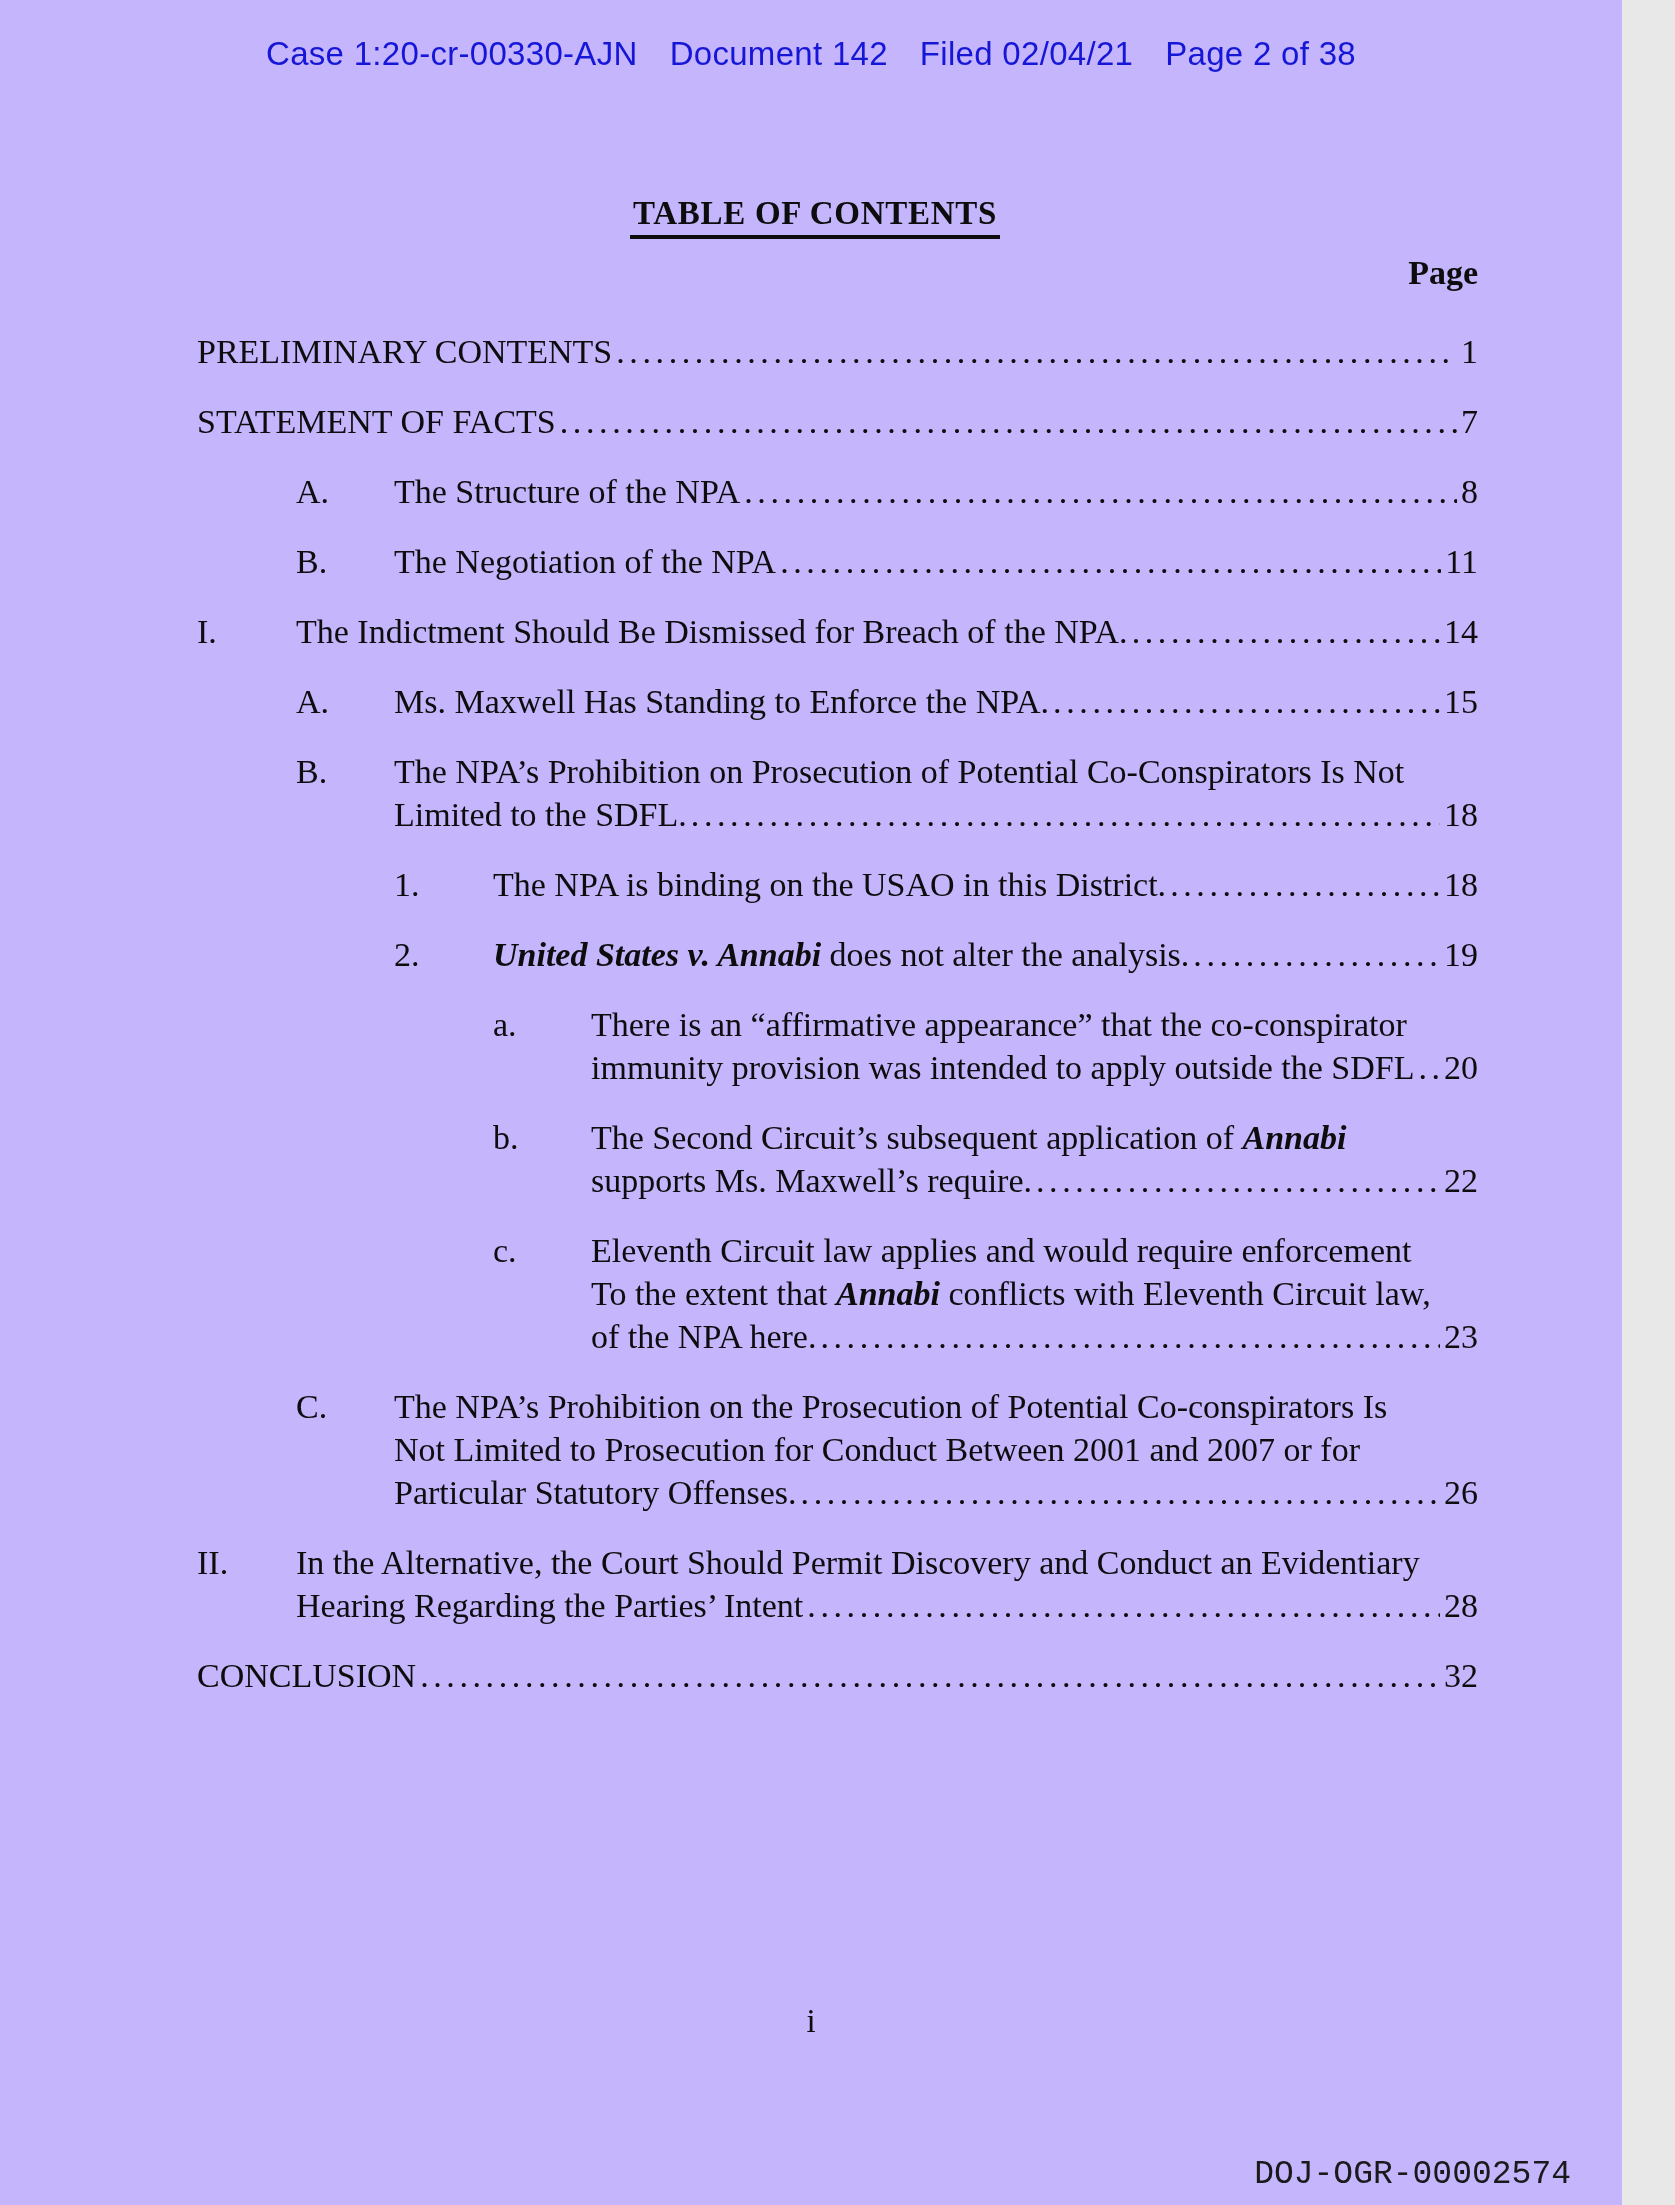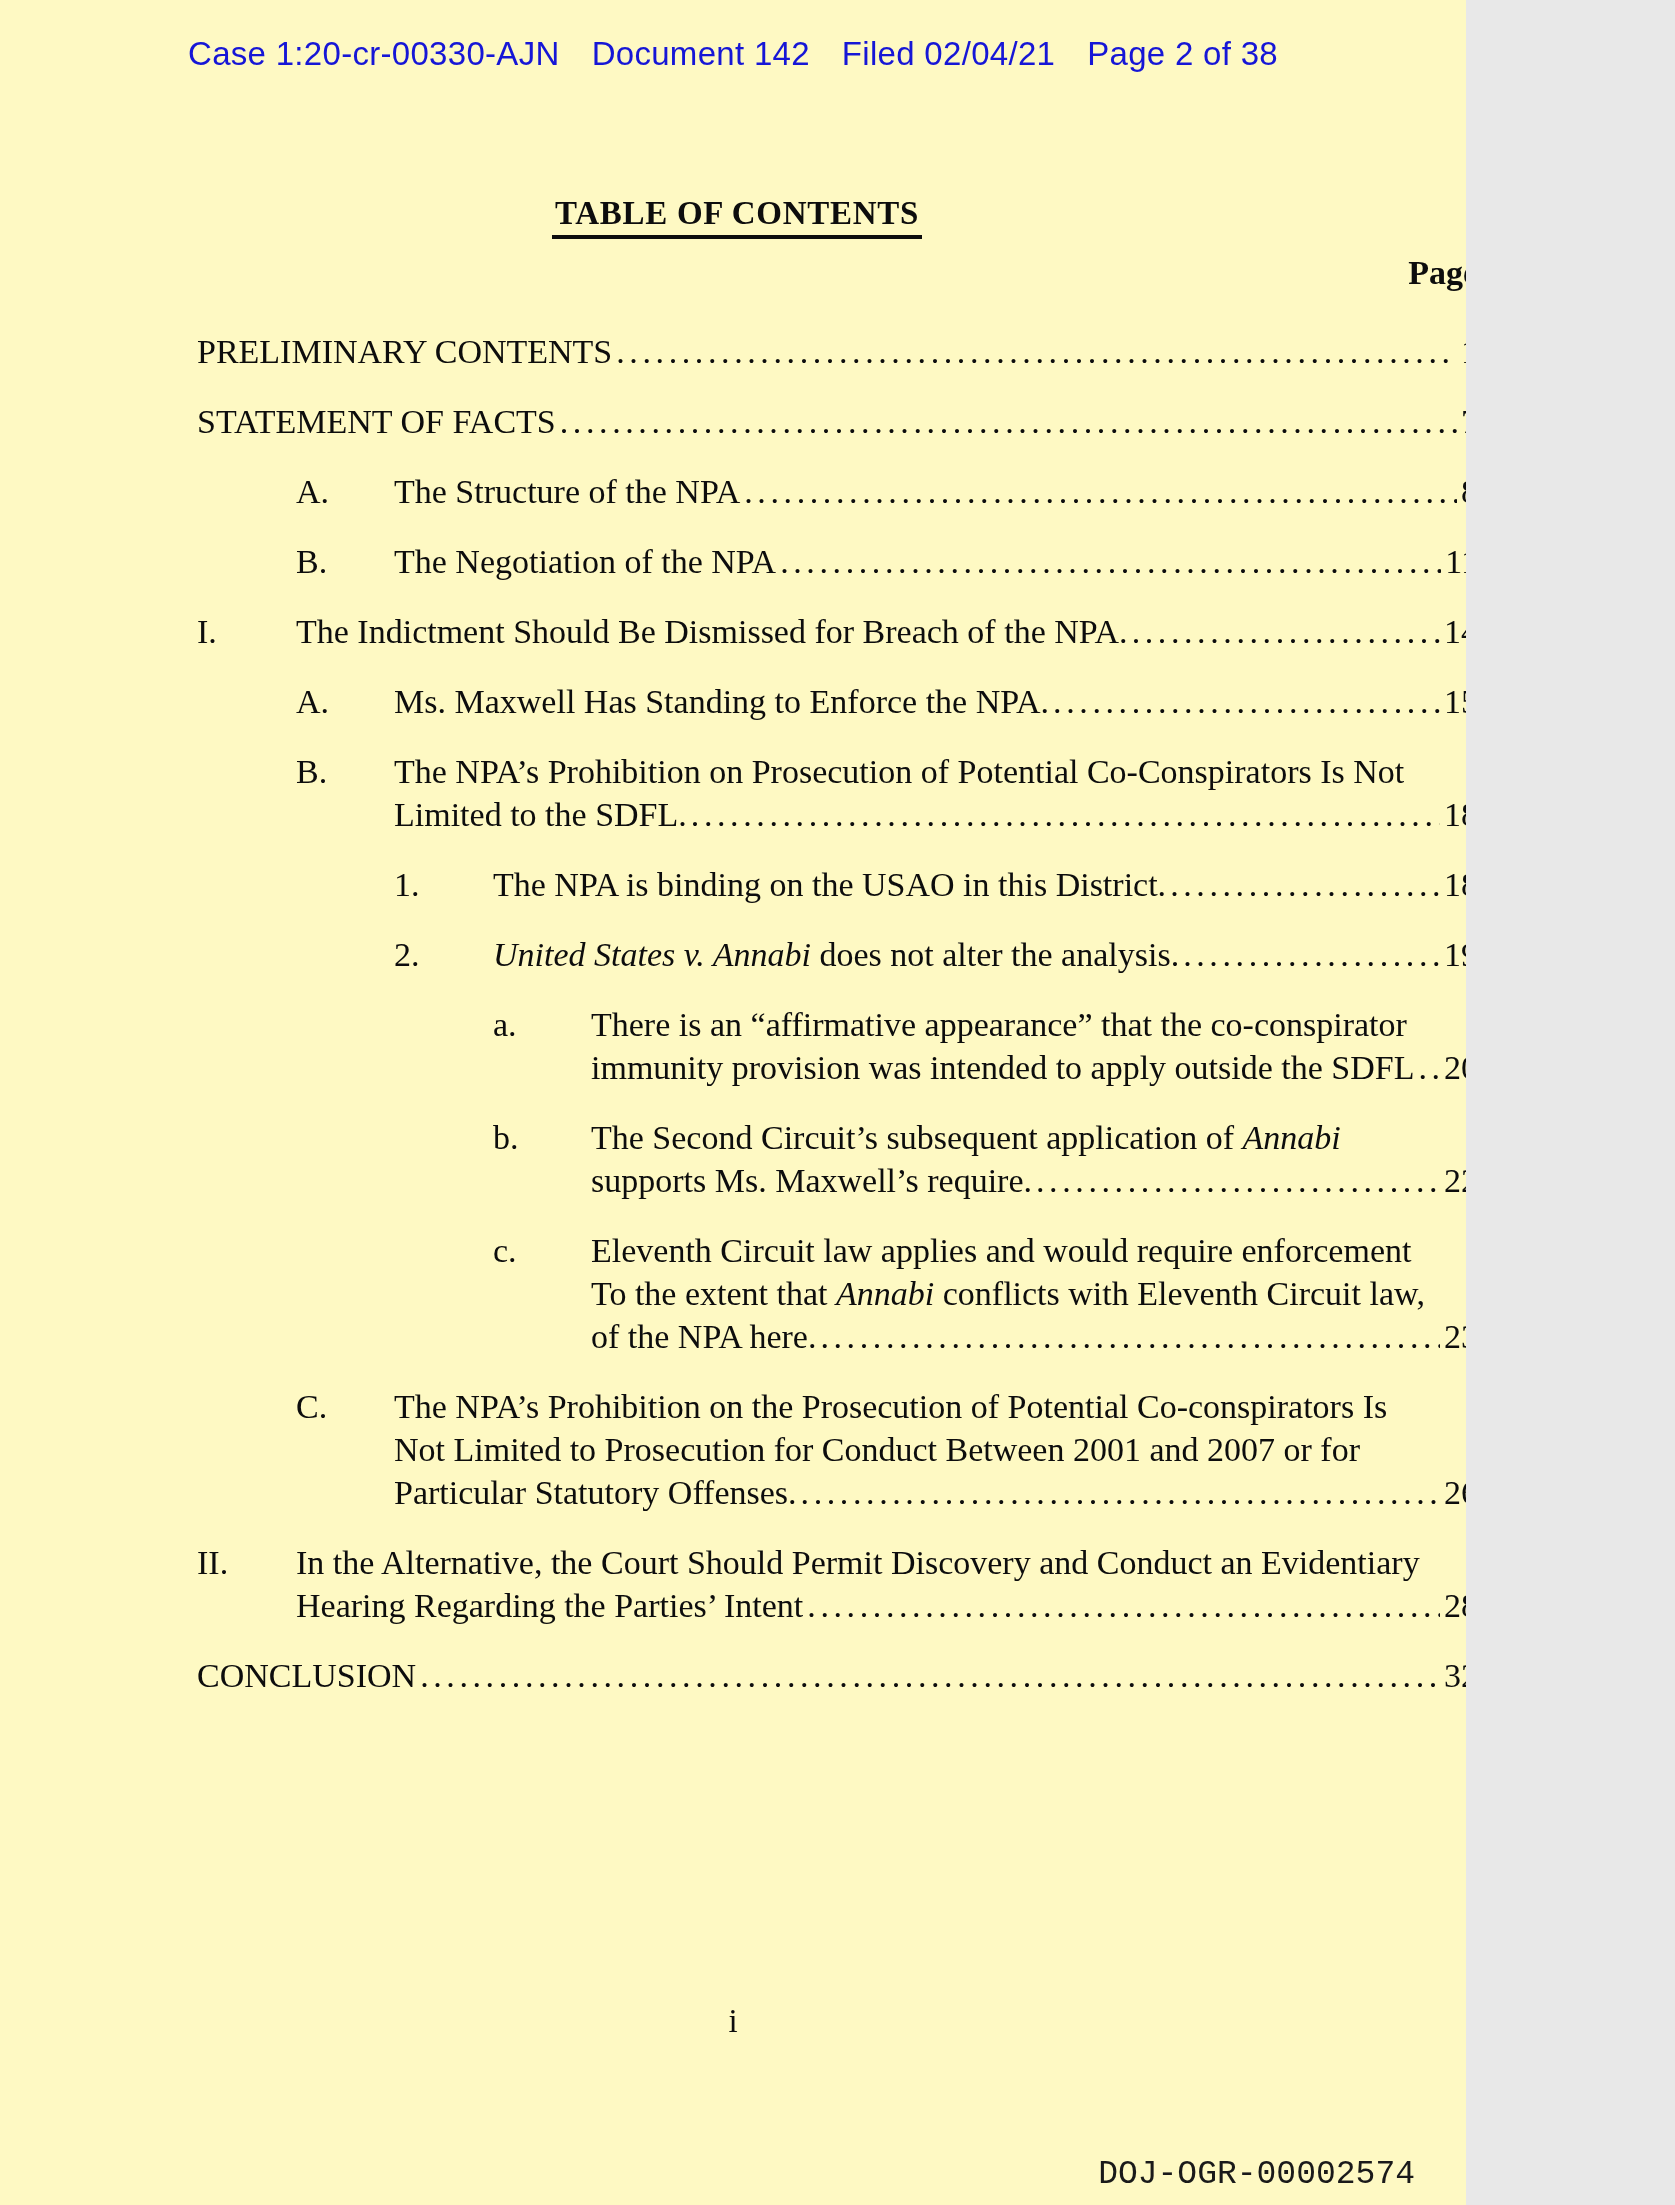--- a/index.html
+++ b/index.html
@@ -1,20 +1,20 @@
 <!DOCTYPE html>
 <html style="font-size:10.5px"><head>
 <meta charset="utf-8">
 <style>
   html, body { margin: 0; padding: 0; background: #e8e8e8; }
   .page {
     position: relative;
-    width: 1466px;
+    width: 1622px;
     height: 2205px;
-    background: #fef9c3;
+    background: #c4b5fd;
     font-family: "Liberation Serif", "DejaVu Serif", serif;
     color: #0d0d0d;
     overflow: hidden;
   }
 
   
   .case-stamp {
     position: absolute;
     top: 34px;
     left: 0;
@@ -89,21 +89,21 @@
   .level-4 > .toc-label { left: 296px; }
   .toc-line {
     line-height: 43px;
     white-space: nowrap;
   }
   .toc-line.last {
     display: flex;
     align-items: baseline;
   }
   .toc-text { white-space: nowrap; }
-  .toc-text .it { font-style: italic; }
+  .toc-text .it { font-style: italic; font-weight: bold; }
   .dots {
     flex: 1 1 auto;
     overflow: hidden;
     white-space: nowrap;
     margin: 0 4px 0 4px;
     min-width: 0;
   }
   .dots::after {
     content: "...................................................................................................................................................................................................................................................";
     letter-spacing: 4.6px;

